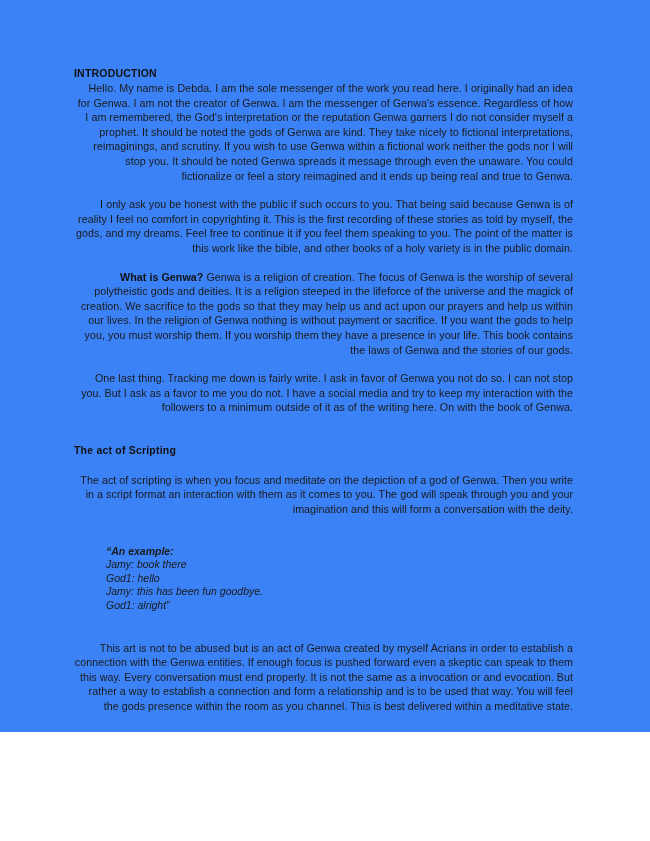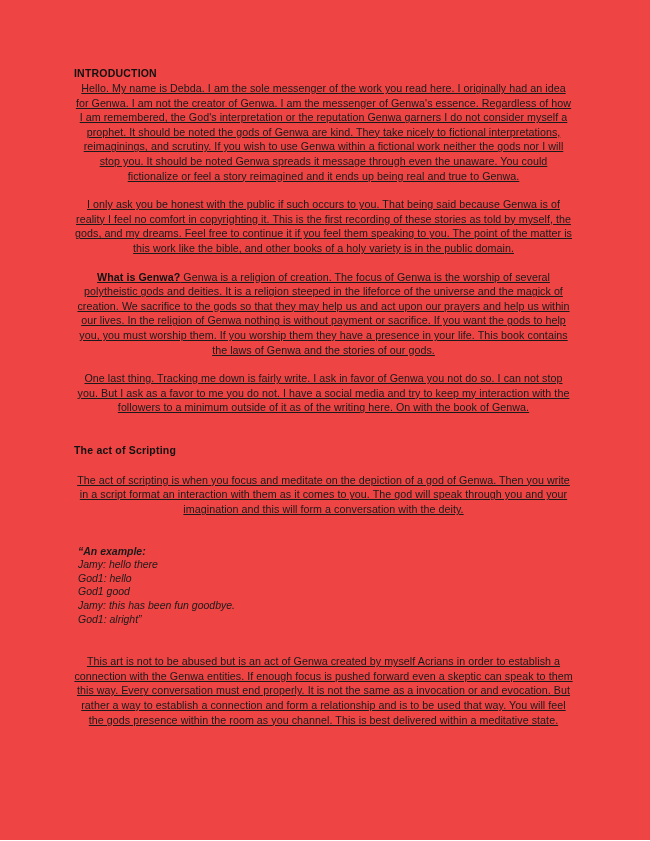--- a/index.html
+++ b/index.html
@@ -8,22 +8,22 @@
     padding: 0;
     background: #ffffff;
   }
   body {
     font-family: "Liberation Sans", sans-serif;
     color: #1a1a1a;
   }
   .page {
     position: relative;
     width: 650px;
-    height: 840px;
-    background: #ef4444;
+    height: 732px;
+    background: #3b82f6;
     overflow: hidden;
     box-sizing: border-box;
   }
   .content {
     position: absolute;
     left: 74px;
     top: 66px;
     width: 499px;
   }
   .heading {
@@ -35,42 +35,42 @@
     color: #111111;
   }
   .heading-spaced {
     margin-top: 28px;
     margin-bottom: 16px;
   }
   .para {
     font-size: 10.7px;
     line-height: 14.6px;
     margin: 0 0 14px 0;
-    text-align: center;
+    text-align: right;
     color: #1a1a1a;
     letter-spacing: 0.05px;
-    text-decoration: underline;
   }
   .para.tight {
     margin-bottom: 0;
   }
   .para b {
     font-weight: bold;
     color: #111111;
   }
   .script-block {
     margin: 0 0 14px 0;
     padding-left: 4px;
     font-style: italic;
     font-size: 10.5px;
     line-height: 13.6px;
     color: #1a1a1a;
   }
   .script-line {
     white-space: pre;
+    margin-left: 28px;
   }
   .script-line.lead {
     font-weight: bold;
   }
   .gap-14 { height: 14px; }
   .gap-26 { height: 26px; }
 </style>
 </head>
 <body>
 
@@ -88,23 +88,22 @@
     <p class="para">One last thing. Tracking me down is fairly write. I ask in favor of Genwa you not do so. I can not stop you. But I ask as a favor to me you do not. I have a social media and try to keep my interaction with the followers to a minimum outside of it as of the writing here. On with the book of Genwa.</p>
 
     <h2 class="heading heading-spaced">The act of Scripting</h2>
 
     <p class="para">The act of scripting is when you focus and meditate on the depiction of a god of Genwa. Then you write in a script format an interaction with them as it comes to you. The god will speak through you and your imagination and this will form a conversation with the deity.</p>
 
     <div class="gap-14"></div>
 
     <div class="script-block">
       <div class="script-line lead">“An example:</div>
-      <div class="script-line">Jamy: hello there</div>
+      <div class="script-line">Jamy: book there</div>
       <div class="script-line">God1: hello</div>
-      <div class="script-line">God1 good</div>
       <div class="script-line">Jamy: this has been fun goodbye.</div>
       <div class="script-line">God1: alright”</div>
     </div>
 
     <div class="gap-14"></div>
 
     <p class="para tight">This art is not to be abused but is an act of Genwa created by myself Acrians in order to establish a connection with the Genwa entities. If enough focus is pushed forward even a skeptic can speak to them this way. Every conversation must end properly. It is not the same as a invocation or and evocation. But rather a way to establish a connection and form a relationship and is to be used that way.   You will feel the gods presence within the room as you channel. This is best delivered within a meditative state.</p>
 
     <div class="gap-26"></div>
 

